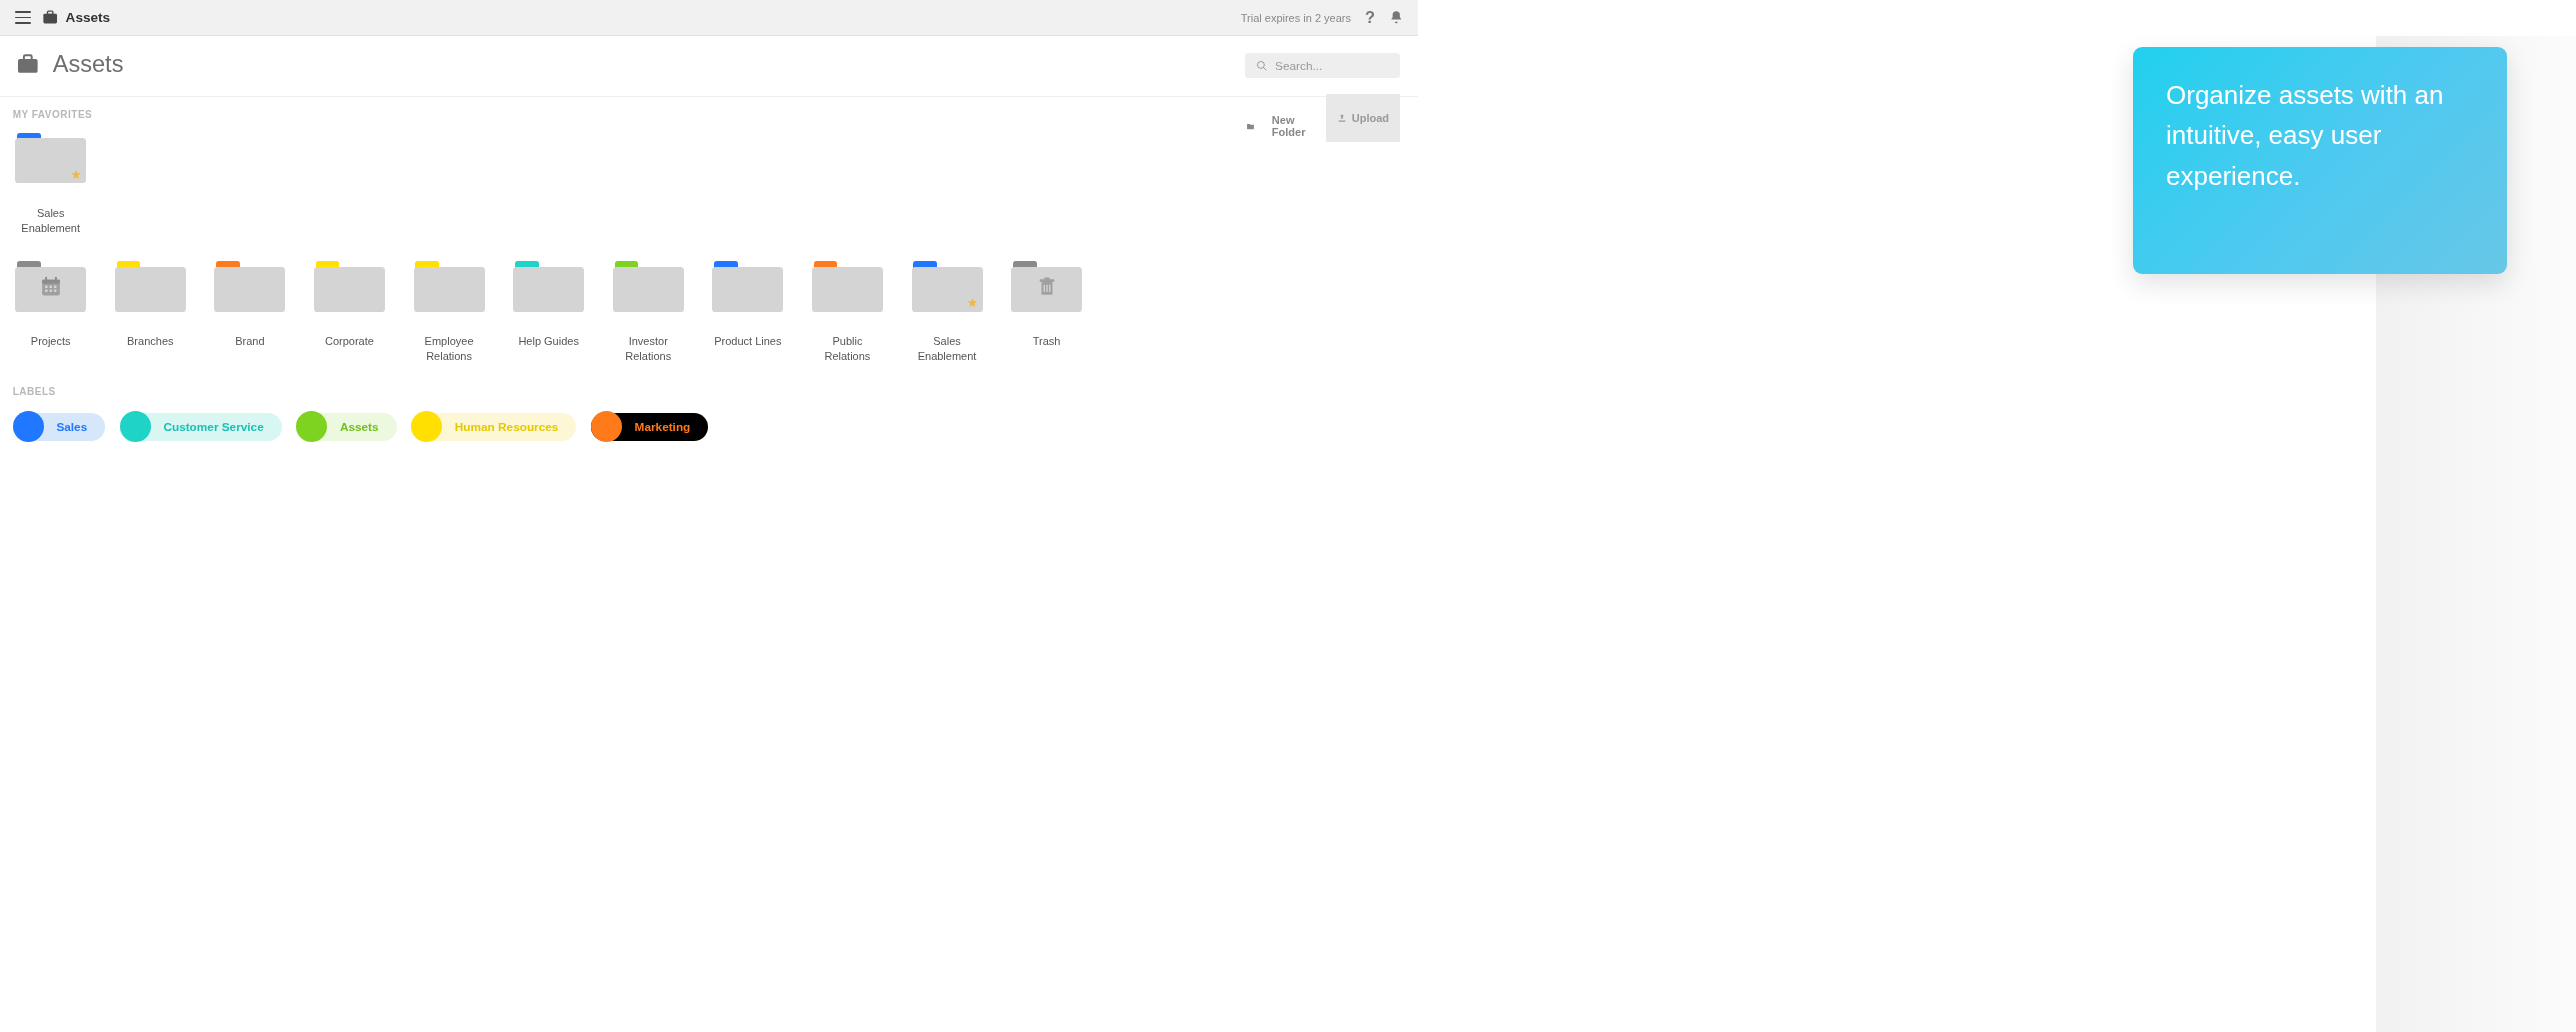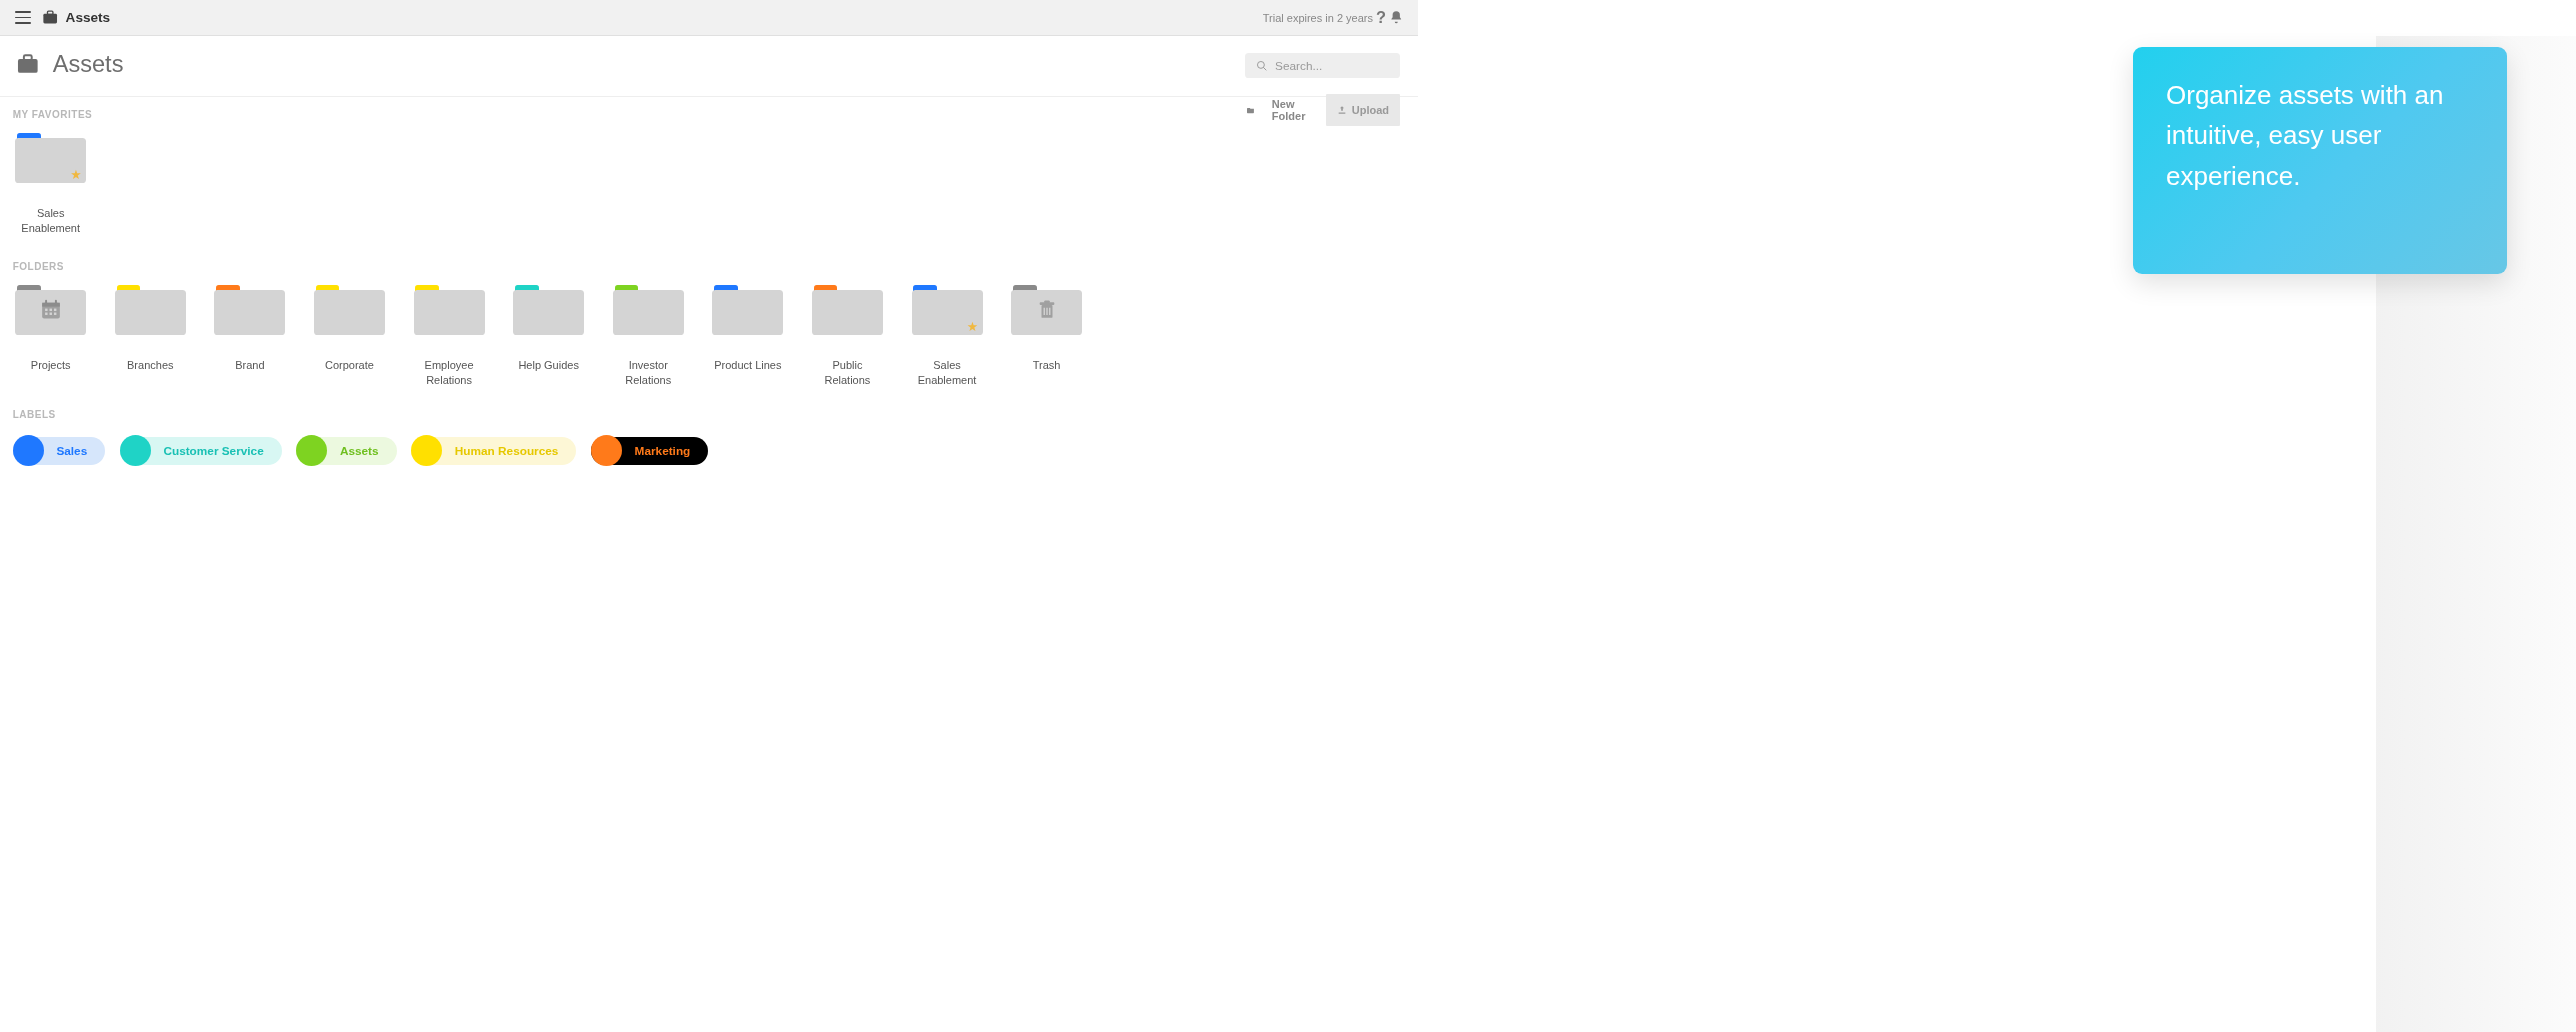--- a/index.html
+++ b/index.html
@@ -3,28 +3,28 @@
 <meta charset="utf-8">
 <style>
 * { box-sizing: border-box; margin: 0; padding: 0; }
 body { font-family: -apple-system, BlinkMacSystemFont, "Segoe UI", Arial, sans-serif; background: #fff; color: #4a4a4a; width: 2576px; height: 1033px; position: relative; transform-origin: top left; }
 .content-wrapper { width: 1418px; position: relative; }
 .app-bar { height: 36px; background: #f1f1f1; border-bottom: 0.9px solid #e0e0e0; display: flex; align-items: center; padding: 0 14.5px; position: relative; }
 .app-bar-left { display: flex; align-items: center; gap: 11px; }
 .hamburger { width: 16.4px; height: 12.7px; display: flex; flex-direction: column; justify-content: space-between; cursor: pointer; }
 .hamburger span { display: block; height: 1.8px; background: #4a4a4a; border-radius: 0.9px; }
 .app-bar-title { font-weight: 700; font-size: 13.6px; color: #333; display: flex; align-items: center; gap: 7.3px; }
-.app-bar-right { margin-left: auto; display: flex; align-items: center; gap: 3px; font-size: 11px; color: #888; }
+.app-bar-right { margin-left: auto; display: flex; align-items: center; gap: 14px; font-size: 11px; color: #888; }
 .page-header { padding: 14.5px 18px 18px 16.4px; display: flex; align-items: center; gap: 12.7px; border-bottom: 0.9px solid #eee; position: relative; }
 .page-title { font-size: 23.6px; font-weight: 400; color: #6e6e6e; display: flex; align-items: center; gap: 12.7px; }
 .briefcase-icon { width: 23.6px; height: 20px; }
 .header-actions { position: absolute; right: 18px; top: 6px; width: 155px; }
 .search-box { background: #eee; border-radius: 3.6px; padding: 5.5px 11px; display: flex; align-items: center; gap: 7.3px; color: #999; font-size: 11.8px; width: 155px; margin-top: 11px; }
 .action-row { display: flex; gap: 11px; margin-top: 16.4px; justify-content: flex-end; }
-.btn-new-folder { color: #888; font-size: 11px; font-weight: 600; display: flex; align-items: center; gap: 17px; cursor: pointer; padding: 3.6px 5.5px; }
+.btn-new-folder { color: #888; font-size: 11px; font-weight: 600; display: flex; align-items: center; gap: 17px; cursor: pointer; padding: 3.6px 5.5px; margin-top: 16px; }
 .btn-upload { background: #e8e8e8; color: #999; font-size: 11px; font-weight: 600; padding: 0 11px; border-radius: 1px; display: flex; align-items: center; gap: 4.5px; cursor: pointer; }
 .section { padding: 12.7px 12.7px 5.5px 12.7px; }
 .section-title { font-size: 10px; font-weight: 700; letter-spacing: 0.5px; color: #b8b8b8; text-transform: uppercase; margin-bottom: 12.7px; }
 .folder-grid { display: flex; flex-wrap: wrap; gap: 27px 23.6px; }
 .folder-item { width: 76px; display: flex; flex-direction: column; align-items: center; cursor: pointer; }
 .folder-icon-wrap { width: 71px; height: 51px; position: relative; margin-bottom: 22px; }
 .folder-tab { position: absolute; top: 0; left: 1.8px; width: 23.6px; height: 7.3px; border-radius: 2.7px 2.7px 0 0; }
 .folder-body { position: absolute; top: 5.5px; left: 0; width: 71px; height: 45px; background: #d4d4d4; border-radius: 3.6px; }
 .folder-star { position: absolute; right: 4.5px; bottom: 1.8px; color: #f0b840; font-size: 12.7px; }
 .folder-overlay { position: absolute; top: 50%; left: 50%; transform: translate(-50%,-46%); color: #a0a0a0; }
@@ -105,21 +105,20 @@
             <div class="folder-tab" style="background: rgb(31, 120, 255);"></div>
             <div class="folder-body"></div>
             <div class="folder-star">★</div>
           </div>
           <div class="folder-label">Sales Enablement</div>
         </div>
       </div>
   </div>
 
   <div class="section" style="padding-top:20px;">
-    <div class="section-title">FOLDERS</div>
     <div class="folder-grid" id="folders-grid">
         <div class="folder-item">
           <div class="folder-icon-wrap">
             <div class="folder-tab" style="background: rgb(138, 138, 138);"></div>
             <div class="folder-body"></div>
             <div class="folder-overlay"><svg width="23.6" height="23.6" viewBox="0 0 24 24">
                 <rect x="3" y="5" width="18" height="16" rx="2" fill="#a0a0a0"></rect>
                 <rect x="3" y="5" width="18" height="4" fill="#8c8c8c"></rect>
                 <rect x="6" y="2" width="2" height="5" rx="1" fill="#8c8c8c"></rect>
                 <rect x="16" y="2" width="2" height="5" rx="1" fill="#8c8c8c"></rect>

